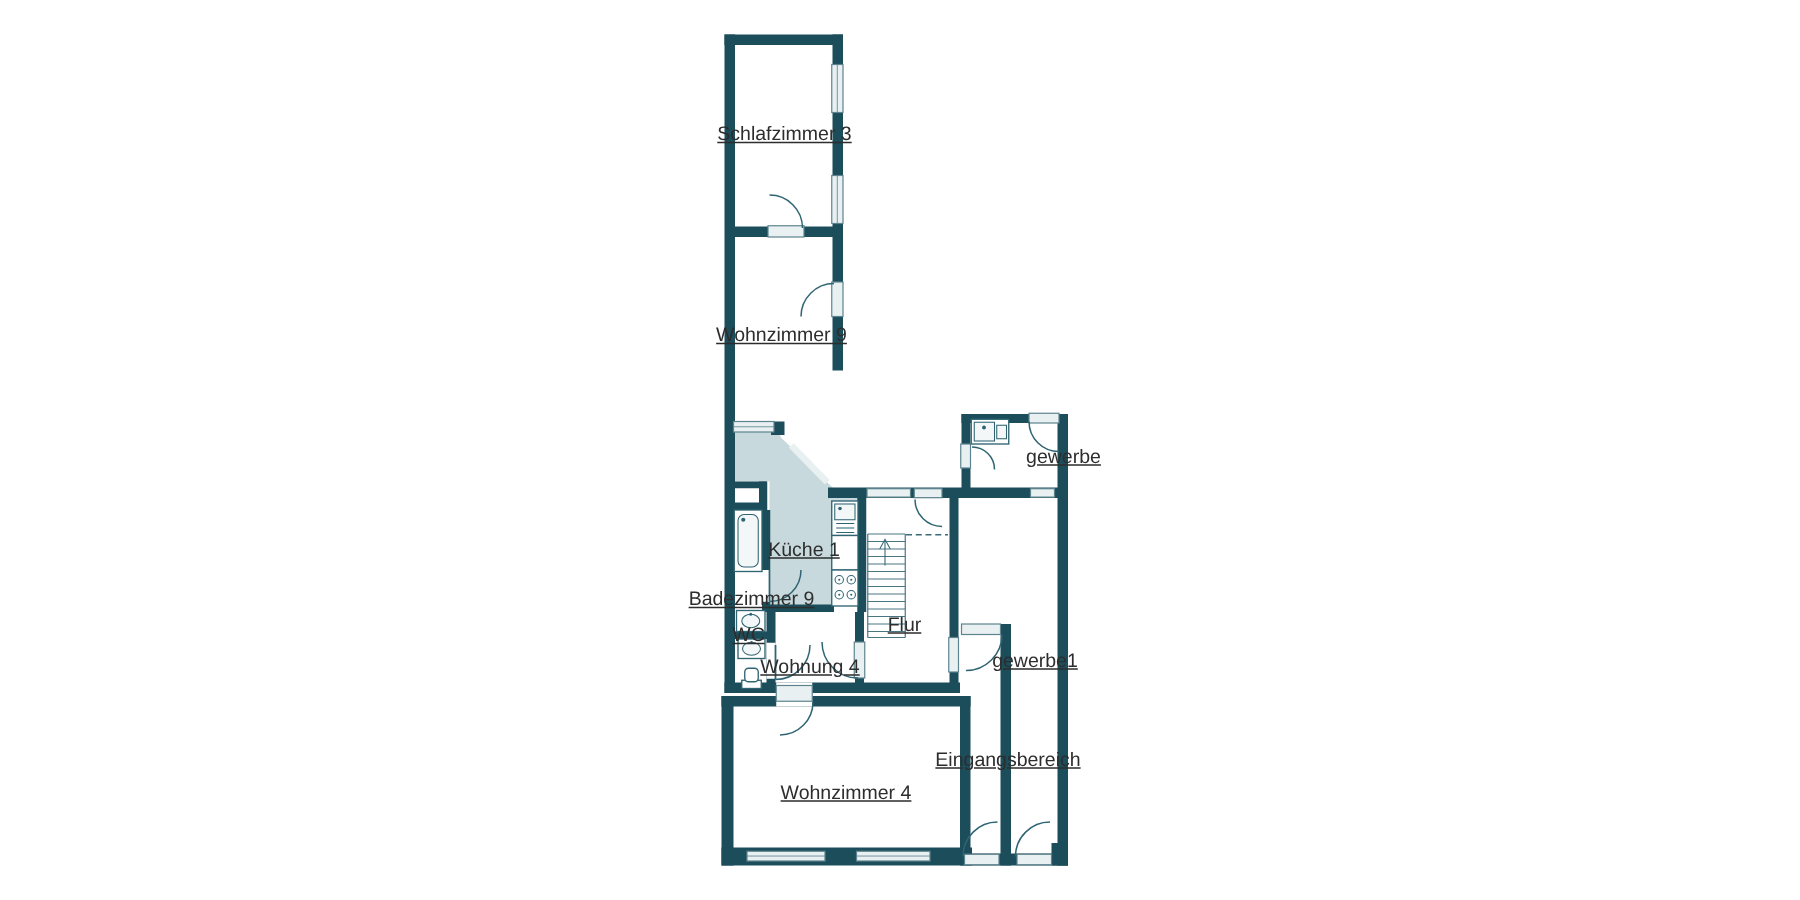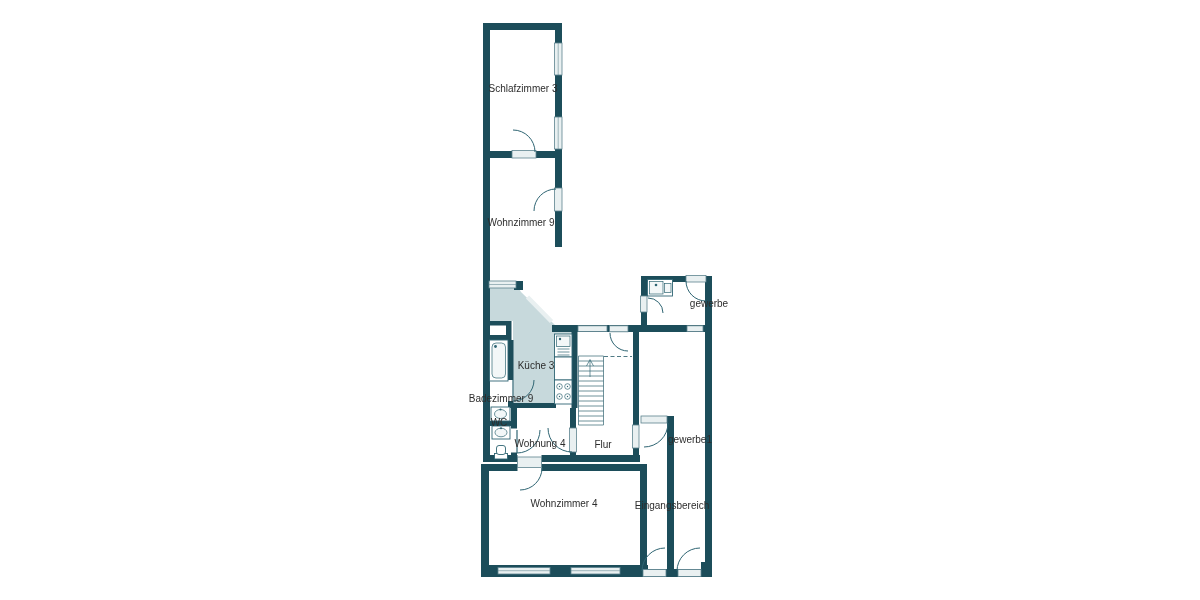--- a/index.html
+++ b/index.html
@@ -12,22 +12,22 @@
   .gap {fill:#ffffff;}
   .arc {fill:none;stroke:#2f6573;stroke-width:1;}
   .leaf{stroke:#2f6573;stroke-width:1.2;}
   .fx  {fill:#ffffff;stroke:#2f6573;stroke-width:0.9;}
   .fxi {fill:#f3f7f8;stroke:#2f6573;stroke-width:0.7;}
   .fxt {fill:none;stroke:#2f6573;stroke-width:0.7;}
   .tread{stroke:#4a7681;stroke-width:0.8;}
   .dash{stroke:#3c6b77;stroke-width:0.9;stroke-dasharray:4 2.5;}
   .mid {stroke:#5d838e;stroke-width:0.55;}
   .dot {fill:#2f6573;}
-  .label{position:absolute;transform:translate(-50%,-50%);font-size:10px;line-height:1;
-         color:#2d2d2d;white-space:nowrap;letter-spacing:0;}
+  .label{position:absolute;transform:translate(-50%,-50%);font-size:13px;line-height:1;
+         color:#2d2d2d;white-space:nowrap;letter-spacing:0;text-decoration:underline;}
 </style>
 </head>
 <body>
 
 <div class="canvas">
 <svg width="1200" height="600" viewBox="0 0 1200 600">
 
   <polygon class="shade" points="490,285 517,285 521,292 556,326 573,326 573,404 513,404 513,321 490,321"></polygon>
 
   <g>
@@ -190,22 +190,22 @@
       <rect class="fx" x="647.5" y="279.5" width="25" height="16.5"></rect>
       <rect class="fxi" x="649.5" y="281.5" width="13.5" height="12.5"></rect>
       <circle class="dot" cx="656" cy="285" r="1.3"></circle>
       <rect class="fxi" x="664.5" y="283.5" width="6.5" height="9"></rect>
     </g>
   </g>
 </svg>
 
   <span class="label" style="left:523px;top:89px">Schlafzimmer 3</span>
   <span class="label" style="left:521px;top:223px">Wohnzimmer 9</span>
-  <span class="label" style="left:536px;top:366px">Küche 3</span>
+  <span class="label" style="left:536px;top:366px">Küche 1</span>
   <span class="label" style="left:501px;top:399px">Badezimmer 9</span>
   <span class="label" style="left:499px;top:423px">WC</span>
   <span class="label" style="left:540px;top:444px">Wohnung 4</span>
-  <span class="label" style="left:603px;top:445px">Flur</span>
+  <span class="label" style="left:603px;top:416px">Flur</span>
   <span class="label" style="left:709px;top:304px">gewerbe</span>
   <span class="label" style="left:690px;top:440px">gewerbe1</span>
-  <span class="label" style="left:564px;top:504px">Wohnzimmer 4</span>
+  <span class="label" style="left:564px;top:528px">Wohnzimmer 4</span>
   <span class="label" style="left:672px;top:506px">Eingangsbereich</span>
 </div>
 
 </body></html>

